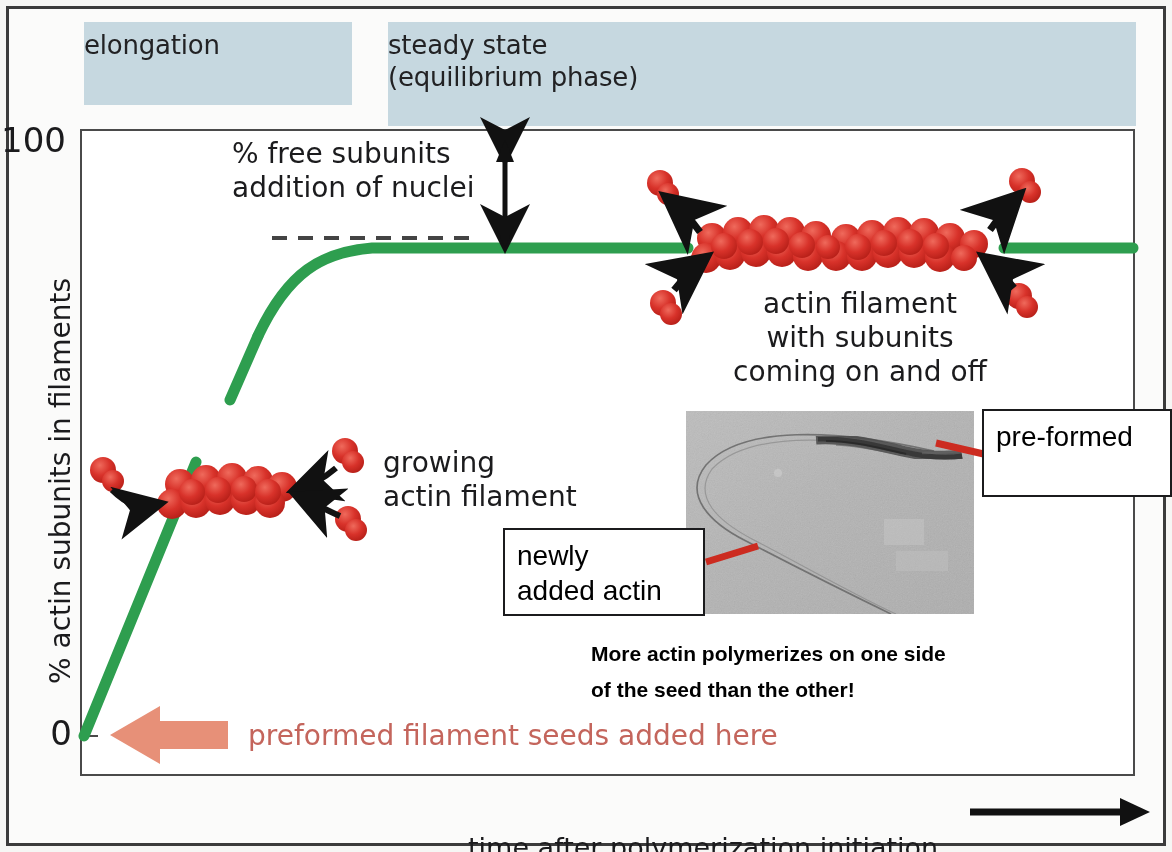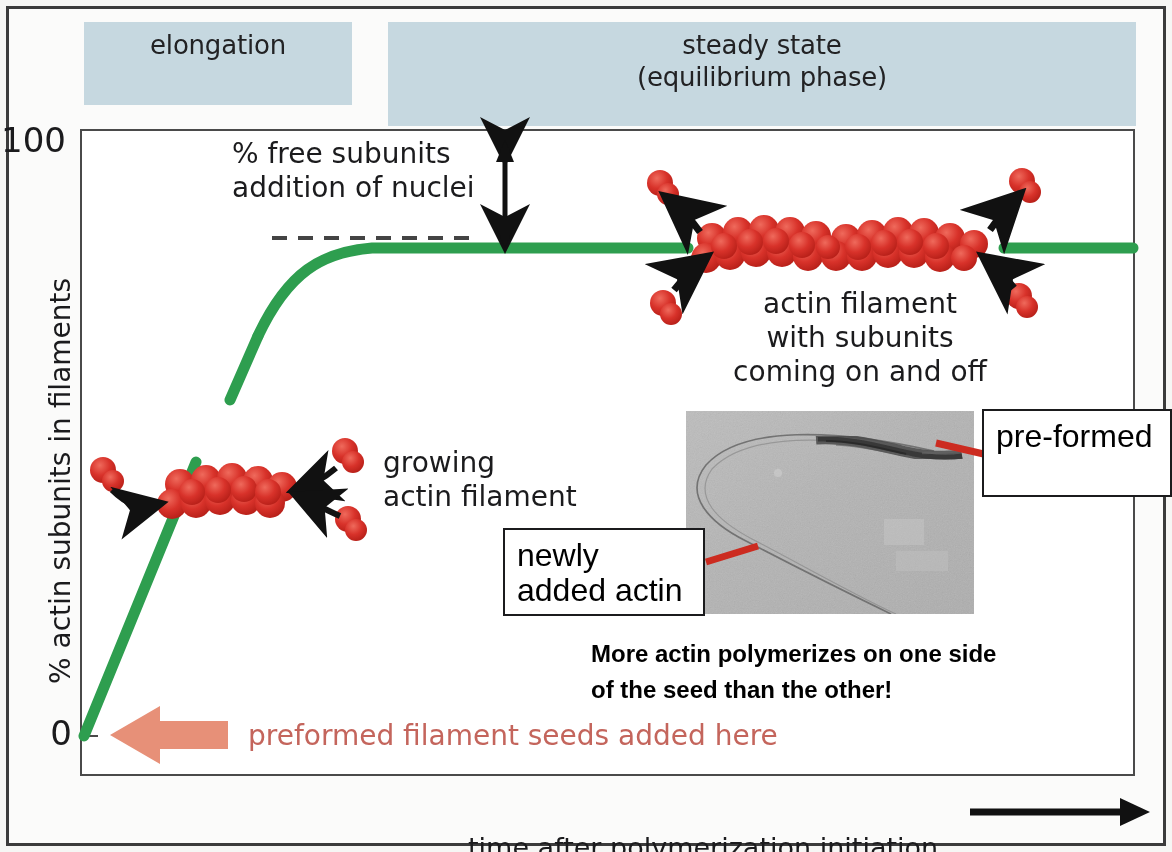--- a/index.html
+++ b/index.html
@@ -28,21 +28,21 @@
     border: 3px solid #3b3b3b;
     background: #fbfbfa;
     box-sizing: border-box;
   }
 
   
   .phase-band {
     position: absolute;
     background: #c6d8e0;
     color: #222224;
-    text-align: center;
+    text-align: left;
     font-family: "DejaVu Sans", sans-serif;
     font-size: 26px;
     line-height: 32px;
     padding-top: 7px;
     box-sizing: border-box;
     letter-spacing: -0.2px;
   }
   .phase-band .l2 { display:block; }
 
   
@@ -114,32 +114,32 @@
     color: #c4655c;
     white-space: nowrap;
   }
 
   .callout {
     position: absolute;
     background: #ffffff;
     border: 2px solid #1b1b1d;
     box-sizing: border-box;
     font-family: "Liberation Sans", sans-serif;
-    font-size: 32px;
+    font-size: 28px;
     line-height: 35px;
     color: #000000;
     padding: 8px 10px 6px 12px;
   }
   .callout .line { display:block; }
 
   .emphasis {
     position: absolute;
     font-family: "Liberation Sans", sans-serif;
     font-weight: bold;
-    font-size: 24px;
+    font-size: 21px;
     line-height: 36px;
     color: #000000;
     white-space: nowrap;
   }
   .emphasis .line { display:block; }
 
   
   .micrograph {
     position: absolute;
     left: 686px;

